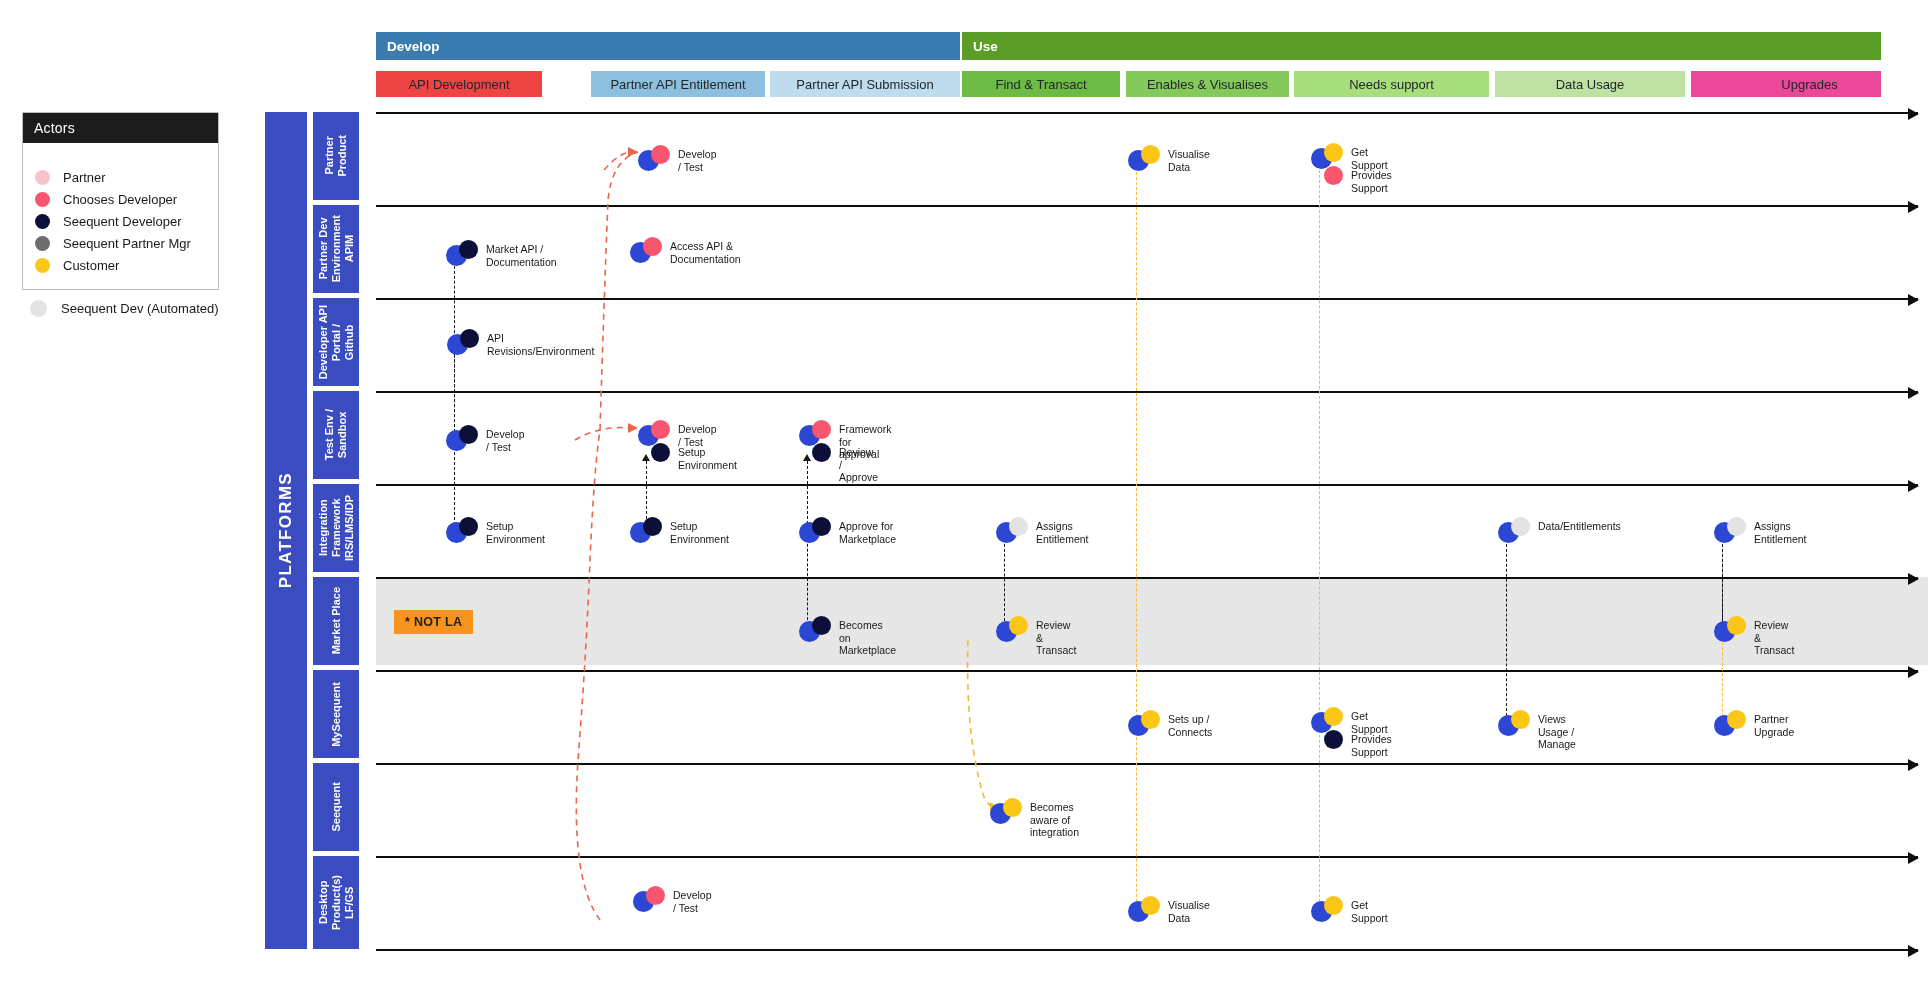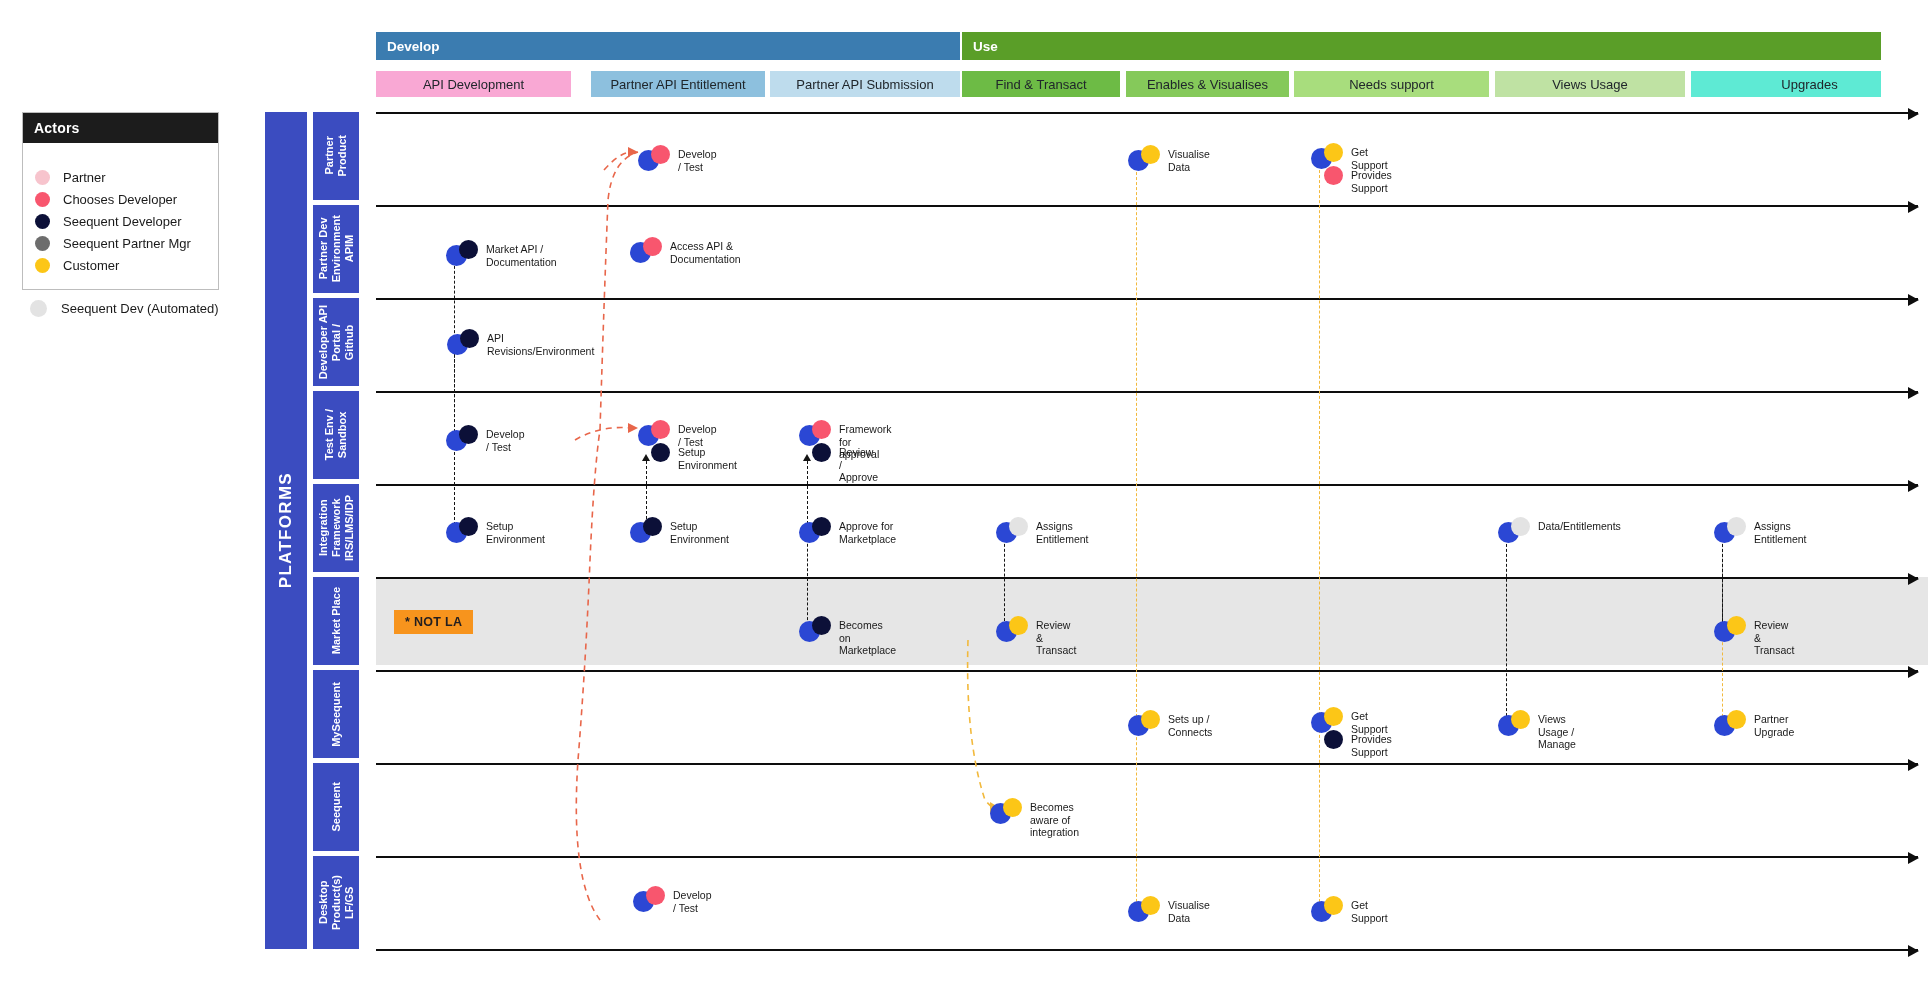--- a/index.html
+++ b/index.html
@@ -4,21 +4,21 @@
 <style>
   html,body{margin:0;padding:0;}
   body{
     width:1928px;height:994px;background:#ffffff;overflow:hidden;position:relative;
     font-family:"Liberation Sans", sans-serif;color:#1a1a1a;
   }
   #canvas{position:absolute;inset:0;}
 
   
   .legend{position:absolute;left:22px;top:112px;width:195px;background:#ffffff;border:1px solid #bdbdbd;}
-  .legend-title{background:#1c1c1c;color:#ffffff;font-size:14px;font-weight:bold;padding:7px 11px;letter-spacing:.2px;}
+  .legend-title{background:#1c1c1c;color:#ffffff;font-size:14px;font-weight:normal;padding:7px 11px;letter-spacing:.2px;}
   .legend-body{padding:24px 10px 12px 12px;}
   .legend-row{display:flex;align-items:center;height:21px;margin-bottom:1px;}
   .legend-dot{width:15px;height:15px;border-radius:50%;flex:0 0 auto;margin-right:13px;}
   .legend-label{font-size:13px;color:#1a1a1a;white-space:nowrap;}
   .legend-extra{position:absolute;left:30px;top:300px;display:flex;align-items:center;}
   .legend-extra .legend-dot{width:17px;height:17px;margin-right:14px;}
 
   
   .phase-band{position:absolute;height:28px;color:#ffffff;font-size:13.5px;font-weight:bold;display:flex;align-items:center;padding-left:11px;box-sizing:border-box;}
   .stage-box{position:absolute;height:26px;display:flex;align-items:center;justify-content:center;font-size:13px;color:#20262b;box-sizing:border-box;}
@@ -108,42 +108,42 @@
 
   <div id="phase-layer">
       <div class="phase-band" style="left: 376px; top: 32px; width: 584px; background: rgb(59, 124, 176);">
         <span>Develop</span>
       </div>
       <div class="phase-band" style="left: 962px; top: 32px; width: 919px; background: rgb(90, 158, 40);">
         <span>Use</span>
       </div>
     </div>
   <div id="stage-layer">
-      <div class="stage-box" style="left: 376px; top: 71px; width: 195px; background: #f9a8d4;">
+      <div class="stage-box" style="left: 376px; top: 71px; width: 166px; background: #ef4444;">
         <span>API Development</span>
       </div>
       <div class="stage-box" style="left: 591px; top: 71px; width: 174px; background: rgb(141, 192, 222);">
         <span>Partner API Entitlement</span>
       </div>
       <div class="stage-box" style="left: 770px; top: 71px; width: 190px; background: rgb(190, 220, 237);">
         <span>Partner API Submission</span>
       </div>
       <div class="stage-box" style="left: 962px; top: 71px; width: 158px; background: rgb(109, 187, 69);">
         <span>Find &amp; Transact</span>
       </div>
       <div class="stage-box" style="left: 1126px; top: 71px; width: 163px; background: rgb(133, 201, 90);">
         <span>Enables &amp; Visualises</span>
       </div>
       <div class="stage-box" style="left: 1294px; top: 71px; width: 195px; background: rgb(168, 221, 125);">
         <span>Needs support</span>
       </div>
       <div class="stage-box" style="left: 1495px; top: 71px; width: 190px; background: rgb(191, 226, 163);">
-        <span>Views Usage</span>
-      </div>
-      <div class="stage-box" style="left: 1691px; top: 71px; width: 190px; background: #5eead4; padding-left: 47px;">
+        <span>Data Usage</span>
+      </div>
+      <div class="stage-box" style="left: 1691px; top: 71px; width: 190px; background: #ec4899; padding-left: 47px;">
         <span>Upgrades</span>
       </div>
     </div>
 
   <div class="platform-spine">
     <span>PLATFORMS</span>
   </div>
 
   <div id="lane-layer">
       <div class="lane-label" style="top: 112px; height: 88px;">

